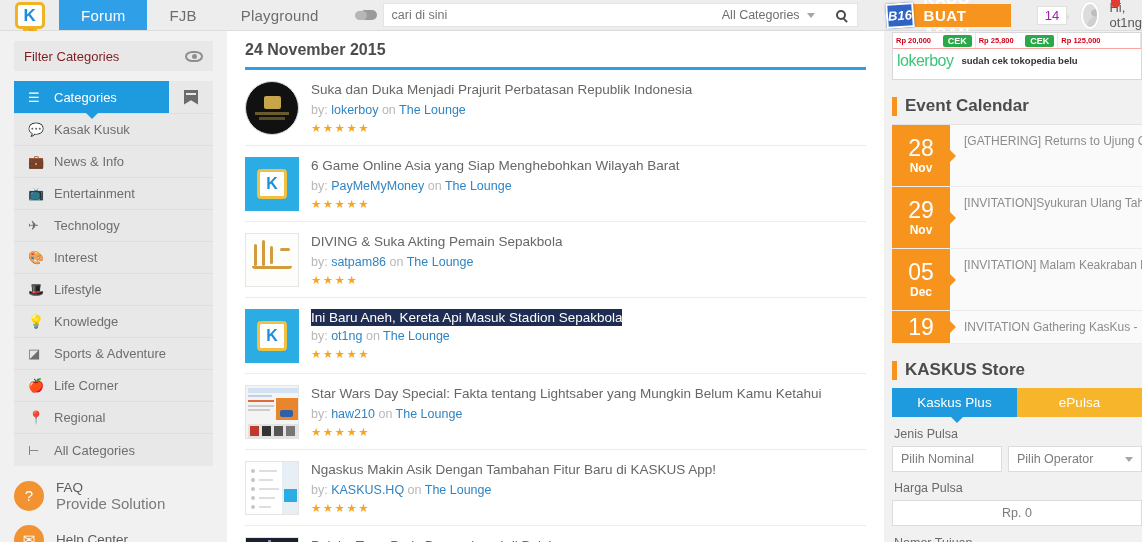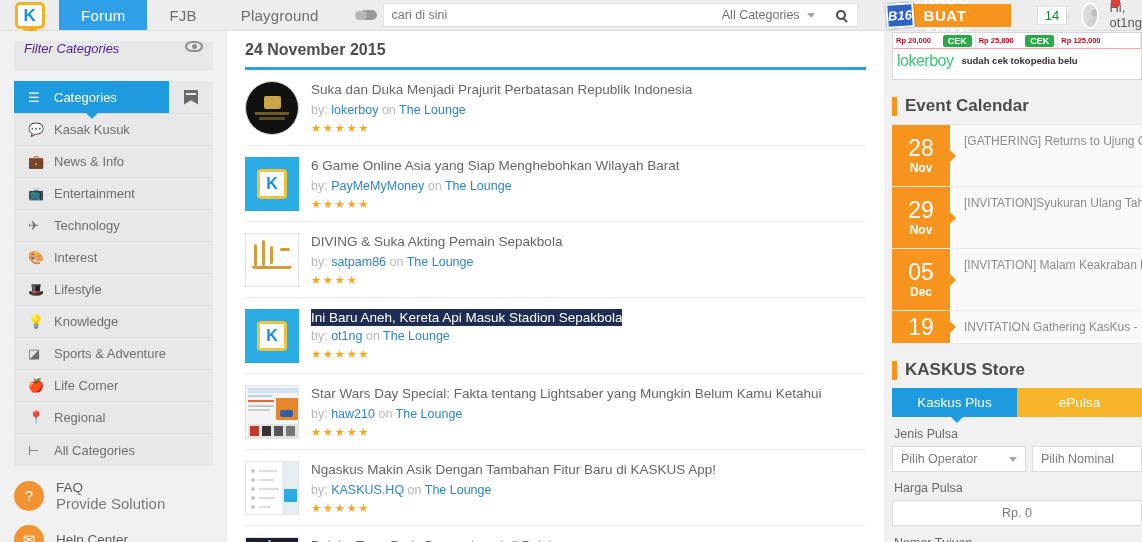--- a/index.html
+++ b/index.html
@@ -113,21 +113,21 @@
   }
   .kado {
     background: #f7941e; color: #fff; font-weight: bold; font-size: 15px;
     height: 23px; display: flex; align-items: center; padding: 0 12px 0 16px;
     letter-spacing: .6px; margin-left: -6px;
     font-family: "Liberation Sans", sans-serif;
   }
 
   .notif-count {
     margin-left: 26px; align-self: center; background: #fff;
-    border: 1px solid #e0e0e0; font-size: 13px; color: #15803d;
+    border: 1px solid #e0e0e0; font-size: 13px; color: #a21caf;
     padding: 1px 7px; position: relative;
   }
   .notif-count:after {
     content: ""; position: absolute; right: -4px; top: 6px;
     border-top: 4px solid transparent; border-bottom: 4px solid transparent;
     border-left: 4px solid #e0e0e0;
   }
   .avatar {
     margin-left: 14px; align-self: center;
     width: 27px; height: 27px; border-radius: 50%; background: #dcdcdc;
@@ -149,22 +149,22 @@
     position: absolute; right: 22px; top: 0px; width: 9px; height: 7px;
     background: #e03c31; border-radius: 0 0 3px 3px;
   }
 
   
   .left {
     position: absolute; left: 0; top: 31px; width: 227px; height: 511px;
     background: #f1f1f1; padding: 10px 14px 0 14px;
   }
   .filter-box {
-    height: 30px; background: #e8e8e8; display: flex; 
-    padding: 0 10px; color: #4c1d95; font-style: italic; font-size: 13px;
+    height: 30px; background: #e8e8e8; display: flex; align-items: center;
+    padding: 0 10px; color: #7f1d1d; font-size: 13px;
     justify-content: space-between;
   }
   .eye {
     width: 18px; height: 11px; border: 2px solid #8e8e8e;
     border-radius: 50% 50% 50% 50% / 60% 60% 60% 60%;
     position: relative; font-style: normal;
   }
   .eye:after {
     content: ""; position: absolute; width: 5px; height: 5px; background: #8e8e8e;
     border-radius: 50%; left: 5px; top: 1px;
@@ -690,26 +690,26 @@
     </div>
     <div class="stab b">
       <span>ePulsa</span>
     </div>
     <span class="stab-caret"></span>
   </div>
 
   <div class="store-body">
     <div class="fld-label">Jenis Pulsa</div>
     <div class="fld-row">
+      <div class="sel-box w2">
+        <span>Pilih Nominal</span>
+      </div>
       <div class="sel-box w1">
         <span>Pilih Operator</span>
         <span class="caret-dn"></span>
       </div>
-      <div class="sel-box w2">
-        <span>Pilih Nominal</span>
-      </div>
     </div>
     <div class="fld-label">Harga Pulsa</div>
     <div class="price-box">Rp. 0</div>
     <div class="fld-label" style="margin-top:10px;">Nomor Tujuan</div>
 
   </div>
 </div>
 
 </body></html>

